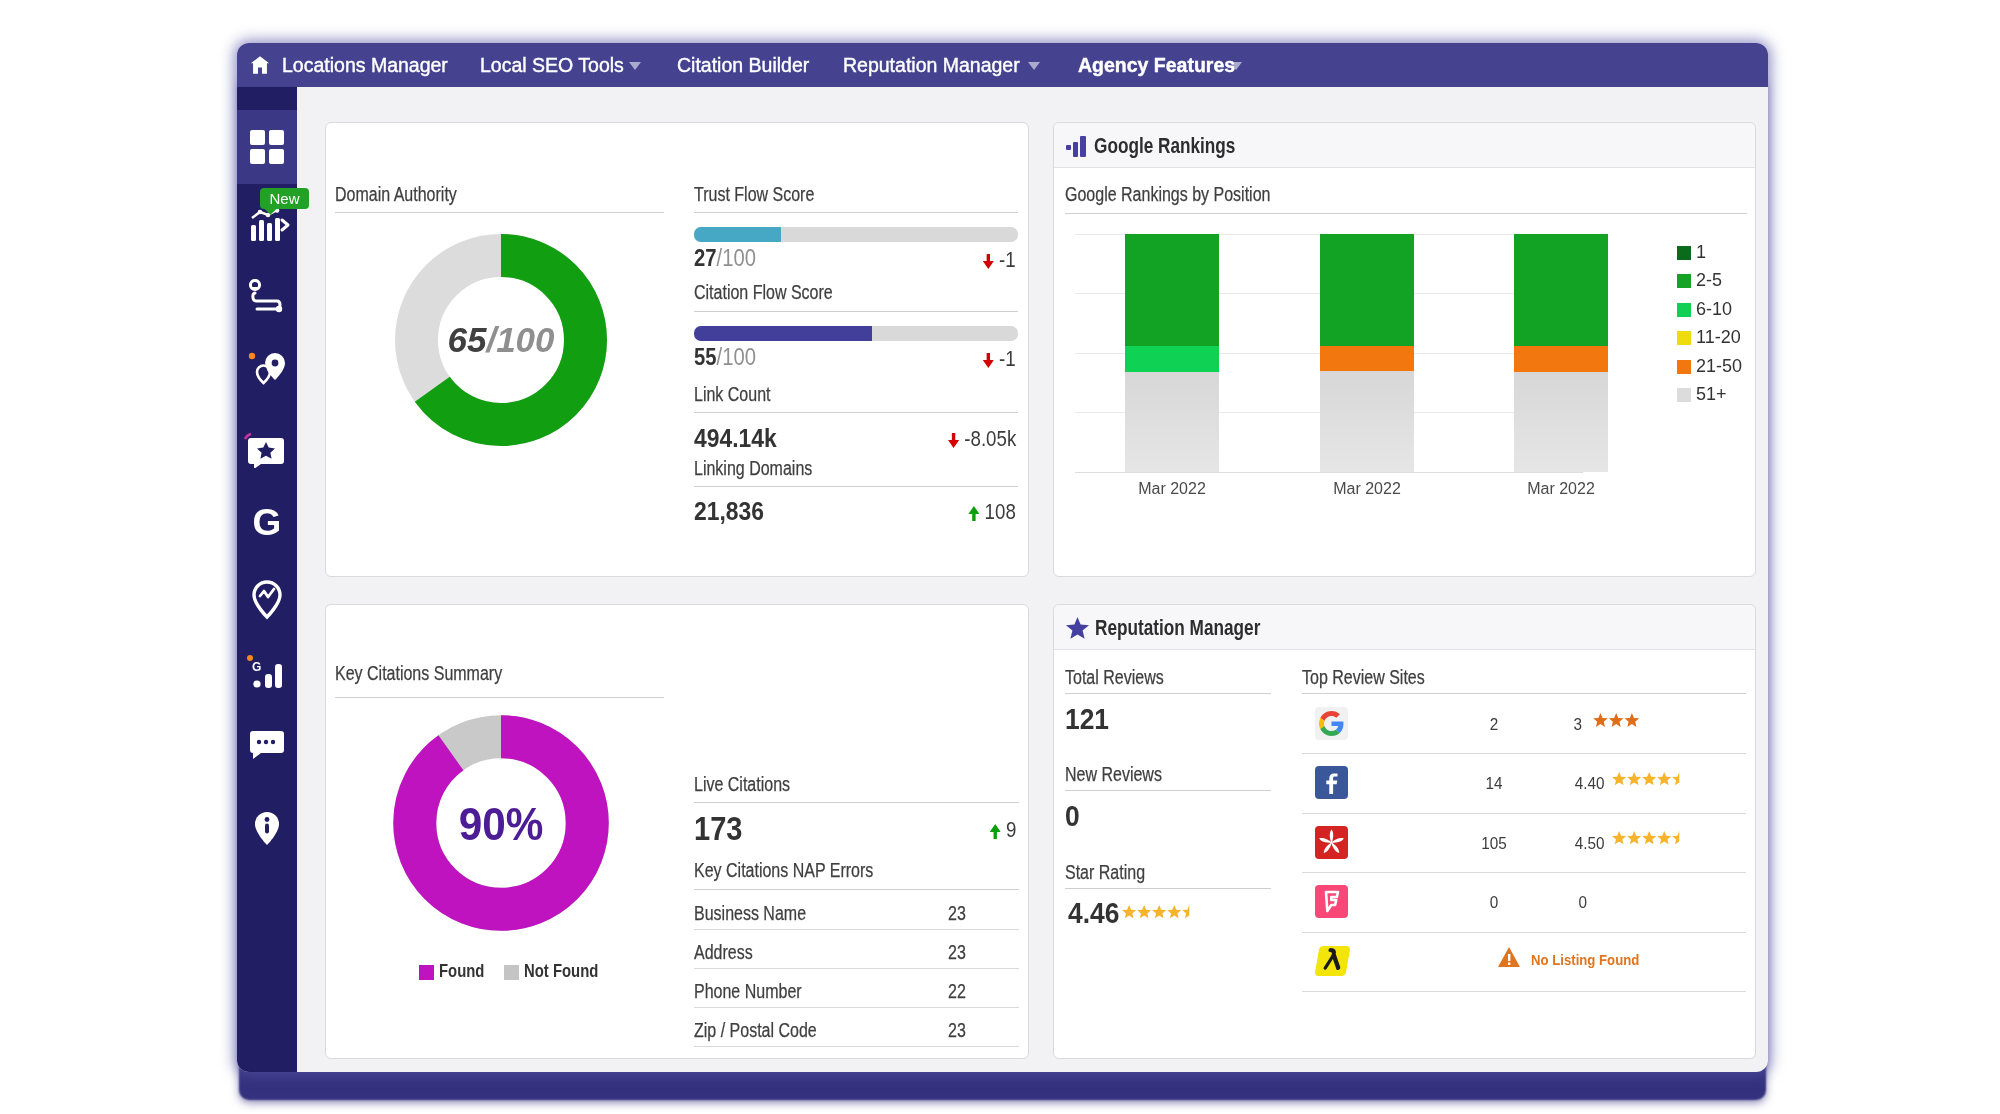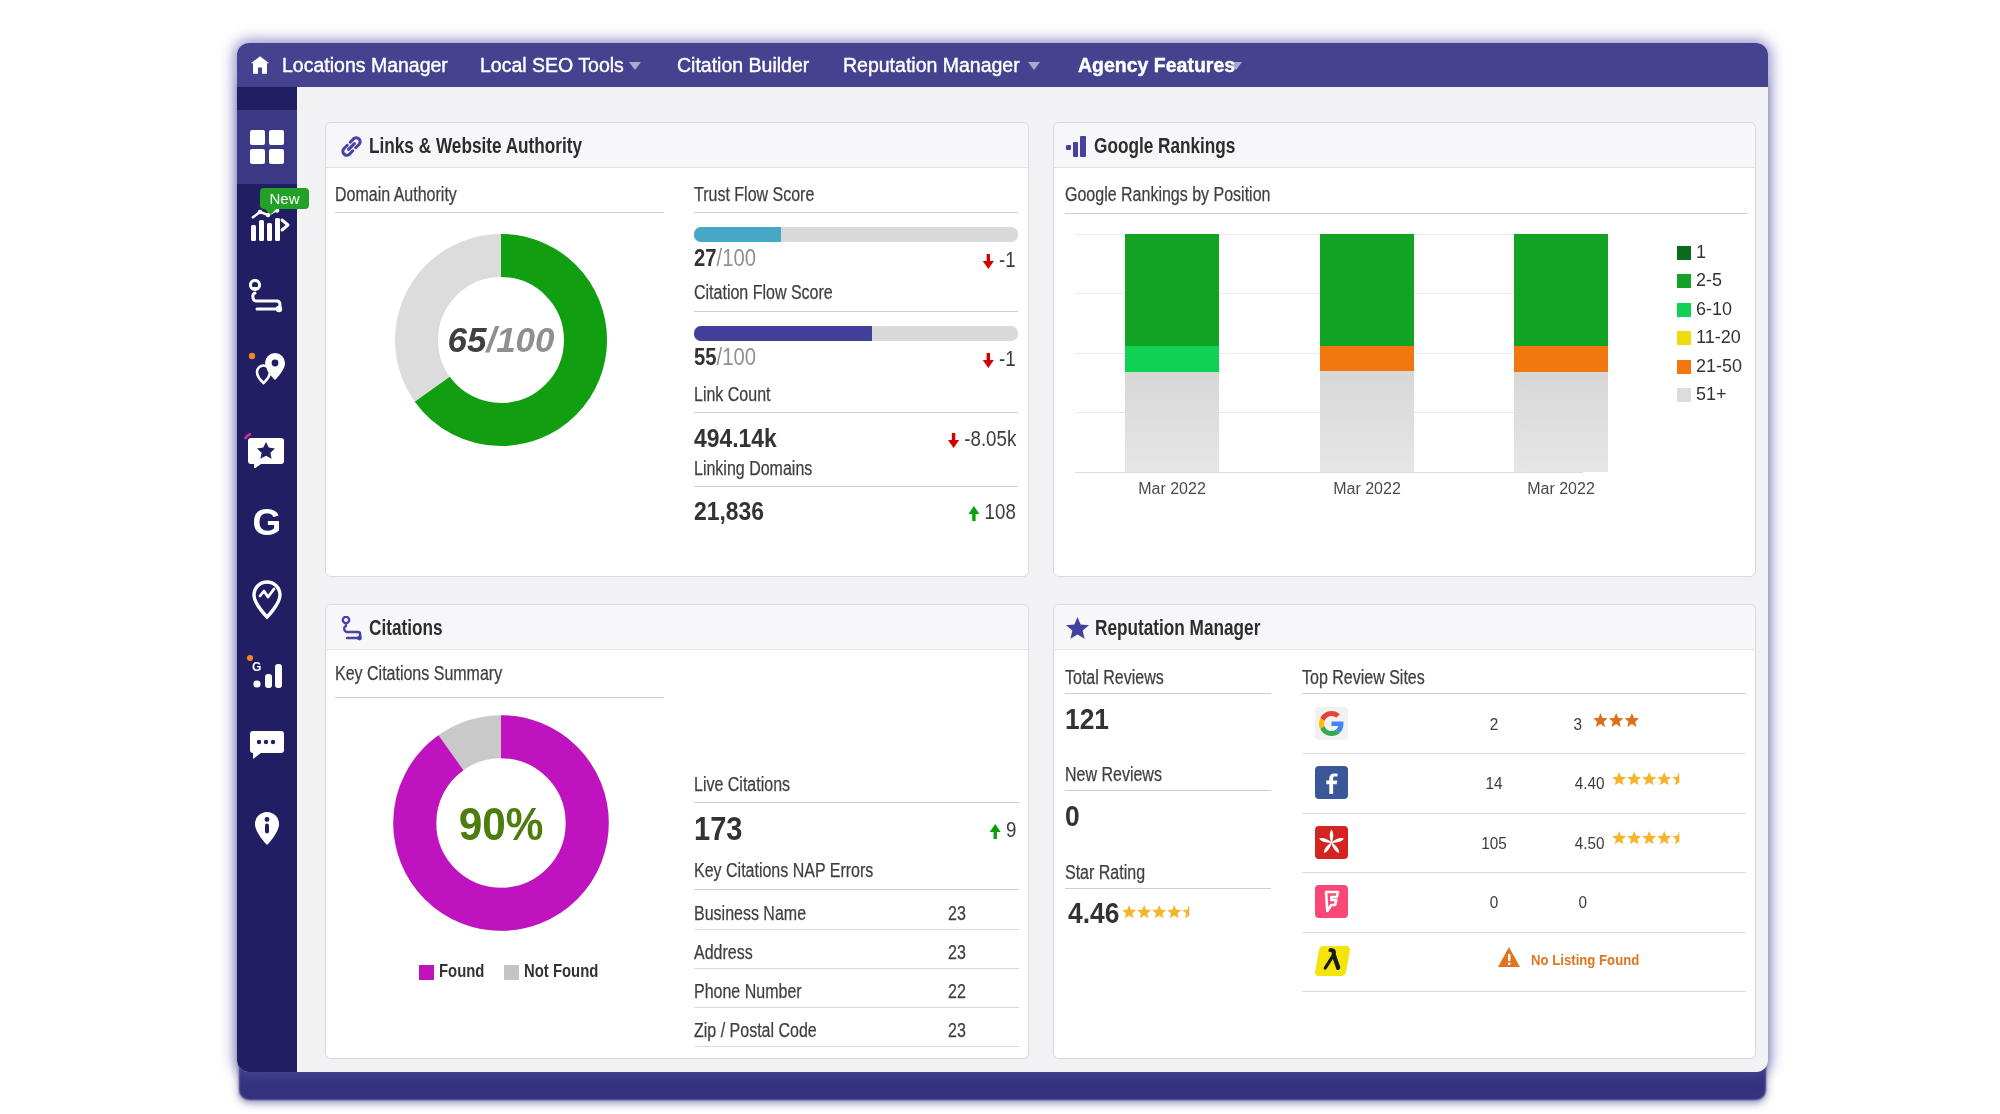--- a/index.html
+++ b/index.html
@@ -114,30 +114,20 @@
     </svg>
 
     <svg class="sicon" style="top:724px;" width="60" height="38" viewBox="0 0 60 38">
       <path d="M30 1 a12 12 0 0 1 12 12 c0 9 -12 21 -12 21 s-12 -12 -12 -21 a12 12 0 0 1 12 -12 z" fill="#fff"></path>
       <circle cx="30" cy="8.5" r="2.4" fill="#221e63"></circle>
       <rect x="28" y="12.5" width="4" height="10" rx="2" fill="#221e63"></rect>
     </svg>
   </div>
   <div id="content">
     <div class="card" id="c1" style="left:28px; top:35px; width:704px; height:455px;">
-      <div class="chead">
-        <svg style="position:absolute;left:14px;top:12px;" width="23" height="23" viewBox="0 0 23 23">
-          <g stroke="#4a43a5" stroke-width="3" fill="none" stroke-linecap="round">
-            <path d="M10.2 7.2 l3.5 -3.5 a3.9 3.9 0 0 1 5.5 5.5 l-3.5 3.5"></path>
-            <path d="M12.8 15.8 l-3.5 3.5 a3.9 3.9 0 0 1 -5.5 -5.5 l3.5 -3.5"></path>
-            <path d="M8.6 14.4 l5.8 -5.8"></path>
-          </g>
-        </svg>
-        <span class="ct" style="left:43px;">Links &amp; Website Authority</span>
-      </div>
       <span class="lbl" style="left:9px; top:60px;">Domain Authority</span>
       <div class="hr" style="left:9px; top:89px; width:329px;"></div>
       <svg style="position:absolute; left:69px; top:111px;" width="212" height="212" viewBox="0 0 212 212">
         <circle cx="106" cy="106" r="84.5" fill="none" stroke="#dcdcdc" stroke-width="43"></circle>
         <circle cx="106" cy="106" r="84.5" fill="none" stroke="#119e11" stroke-width="43" stroke-dasharray="345.1 185.9" transform="rotate(-90 106 106)"></circle>
       </svg>
       <div style="position:absolute; left:69px; top:111px; width:212px; height:212px; display:flex; align-items:center; justify-content:center; font-size:35px; font-weight:bold; color:#404040;font-style:italic;">65<span style="color:#8f8f8f;">/100</span></div>
 
       <span class="lbl" style="left:368px; top:60px;">Trust Flow Score</span>
       <div class="hr" style="left:368px; top:89px; width:324px;"></div>
@@ -210,38 +200,27 @@
       <div style="position:absolute; left:460px; top:357px; width:94px; text-align:center; font-size:16px; color:#4a4a4a;">Mar 2022</div>
 
       <div style="position:absolute; left:623px; top:119px; font-size:18px; color:#333; white-space:nowrap;"><span style="display:inline-block;width:14px;height:14px;background:#0a6b1c;vertical-align:-2px;"></span> 1</div>
       <div style="position:absolute; left:623px; top:147px; font-size:18px; color:#333; white-space:nowrap;"><span style="display:inline-block;width:14px;height:14px;background:#16a127;vertical-align:-2px;"></span> 2-5</div>
       <div style="position:absolute; left:623px; top:176px; font-size:18px; color:#333; white-space:nowrap;"><span style="display:inline-block;width:14px;height:14px;background:#12d053;vertical-align:-2px;"></span> 6-10</div>
       <div style="position:absolute; left:623px; top:204px; font-size:18px; color:#333; white-space:nowrap;"><span style="display:inline-block;width:14px;height:14px;background:#efdc0e;vertical-align:-2px;"></span> 11-20</div>
       <div style="position:absolute; left:623px; top:233px; font-size:18px; color:#333; white-space:nowrap;"><span style="display:inline-block;width:14px;height:14px;background:#f2770f;vertical-align:-2px;"></span> 21-50</div>
       <div style="position:absolute; left:623px; top:261px; font-size:18px; color:#333; white-space:nowrap;"><span style="display:inline-block;width:14px;height:14px;background:#dcdcdc;vertical-align:-2px;"></span> 51+</div>
     </div>
     <div class="card" id="c3" style="left:28px; top:517px; width:704px; height:455px;">
-      <div class="chead">
-        <svg style="position:absolute;left:13px;top:11px;" width="26" height="26" viewBox="0 0 26 26">
-          <g stroke="#4a43a5" stroke-width="2.4" fill="none" stroke-linecap="round">
-            <path d="M7 10 C 4.5 10 4.5 16 8 16 L 19 16 C 22 16 22 22 19 22 L 8 22"></path>
-          </g>
-          <circle cx="7" cy="4" r="3.2" fill="none" stroke="#4a43a5" stroke-width="2.4"></circle>
-          <path d="M7 9.4 l-2.8 -3.2 h5.6 z" fill="#4a43a5"></path>
-          <circle cx="20.5" cy="22" r="2.4" fill="#4a43a5"></circle>
-        </svg>
-        <span class="ct" style="left:43px;">Citations</span>
-      </div>
       <span class="lbl" style="left:9px; top:57px;">Key Citations Summary</span>
       <div class="hr" style="left:9px; top:92px; width:329px;"></div>
       <svg style="position:absolute; left:67px; top:110px;" width="216" height="216" viewBox="0 0 216 216">
         <circle cx="108" cy="108" r="86.25" fill="none" stroke="#c9c9c9" stroke-width="43"></circle>
         <circle cx="108" cy="108" r="86.25" fill="none" stroke="#c013c0" stroke-width="43" stroke-dasharray="487.7 54.2" transform="rotate(-90 108 108)"></circle>
       </svg>
-      <div style="position:absolute; left:67px; top:110px; width:216px; height:216px; display:flex; align-items:center; justify-content:center; font-size:47px; font-weight:bold; color:#4d7c0f;">
+      <div style="position:absolute; left:67px; top:110px; width:216px; height:216px; display:flex; align-items:center; justify-content:center; font-size:47px; font-weight:bold; color:#4c1d95;">
           <span style="transform:scaleX(0.9);">90%</span>
         </div>
       <div style="position:absolute; left:93px; top:356px; font-size:17.5px; font-weight:bold; color:#333; white-space:nowrap;">
         <span style="display:inline-block;width:15px;height:15px;background:#c013c0;vertical-align:-3px;"></span> <span style="display:inline-block;transform:scaleX(0.85);transform-origin:0 50%;">Found</span>
         <span style="display:inline-block;width:15px;height:15px;background:#c4c4c4;vertical-align:-3px;margin-left:7px;"></span> <span style="display:inline-block;transform:scaleX(0.85);transform-origin:0 50%;">Not Found</span>
       </div>
 
       <span class="lbl" style="left:368px; top:168px;">Live Citations</span>
       <div class="hr" style="left:368px; top:197px; width:325px;"></div>
       <div class="big" style="left:368px; top:205px; font-size:33px;">173</div>

